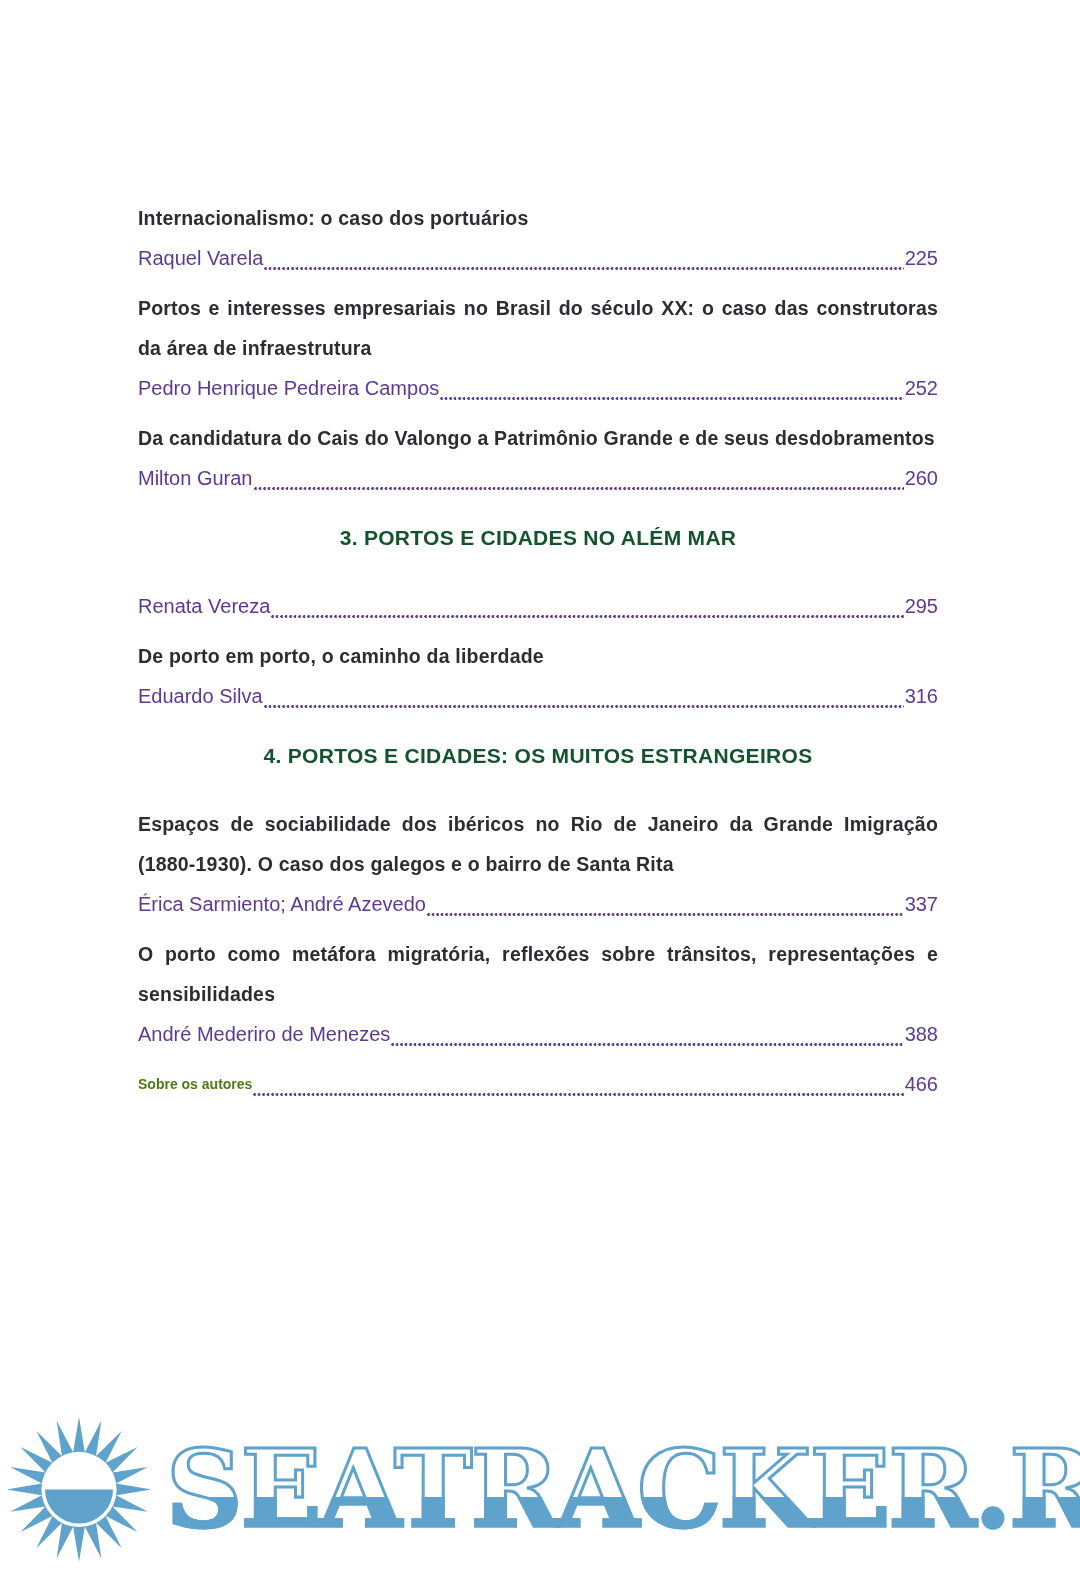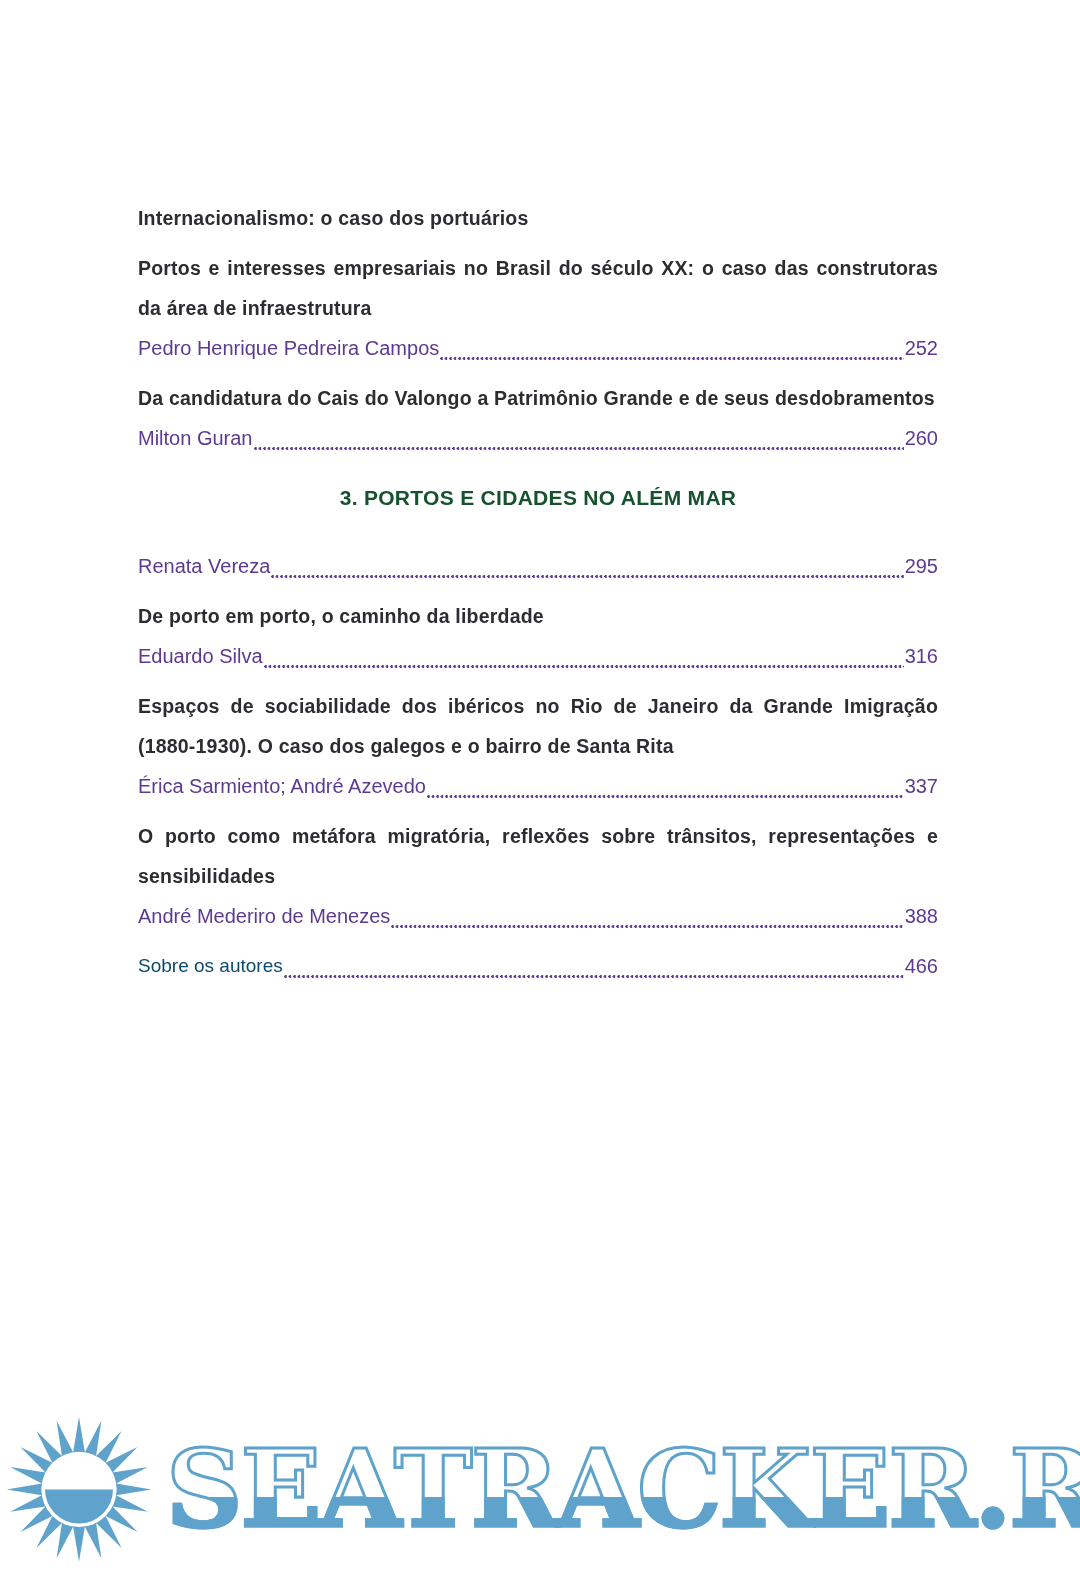--- a/index.html
+++ b/index.html
@@ -60,23 +60,23 @@
     letter-spacing: 0.3px;
   }
 
   .back-line {
     display: flex;
     font-size: 20px;
     line-height: 40px;
     color: #5c3a91;
   }
   .back-line .back-label {
-    font-weight: 400;
-    color: #0c4a6e;
-    font-size: 19px;
+    font-weight: 700;
+    color: #4d7c0f;
+    font-size: 14px;
     white-space: nowrap;
   }
 
   
   .watermark {
     position: absolute;
     left: 0;
     top: 1408px;
     width: 1080px;
     height: 170px;
@@ -104,20 +104,25 @@
     -webkit-text-stroke: 3px #5fa3cc;
   }
 </style>
 </head>
 <body>
 
 <div class="toc">
 
   <div class="entry">
     <div class="entry-title">Internacionalismo: o caso dos portuários</div>
+    <div class="author-line">
+      <span class="author">Raquel Varela</span>
+      <span class="leader"></span>
+      <span class="pagenum">225</span>
+    </div>
   </div>
 
   <div class="entry">
     <div class="entry-title">Portos e interesses empresariais no Brasil do século XX: o caso das construtoras da área de infraestrutura</div>
     <div class="author-line">
       <span class="author">Pedro Henrique Pedreira Campos</span>
       <span class="leader"></span>
       <span class="pagenum">252</span>
     </div>
   </div>
@@ -143,20 +148,21 @@
 
   <div class="entry">
     <div class="entry-title">De porto em porto, o caminho da liberdade</div>
     <div class="author-line">
       <span class="author">Eduardo Silva</span>
       <span class="leader"></span>
       <span class="pagenum">316</span>
     </div>
   </div>
 
+  <div class="section-heading">4. PORTOS E CIDADES: OS MUITOS ESTRANGEIROS</div>
 
   <div class="entry">
     <div class="entry-title">Espaços de sociabilidade dos ibéricos no Rio de Janeiro da Grande Imigração (1880-1930). O caso dos galegos e o bairro de Santa Rita</div>
     <div class="author-line">
       <span class="author">Érica Sarmiento; André Azevedo</span>
       <span class="leader"></span>
       <span class="pagenum">337</span>
     </div>
   </div>
 

